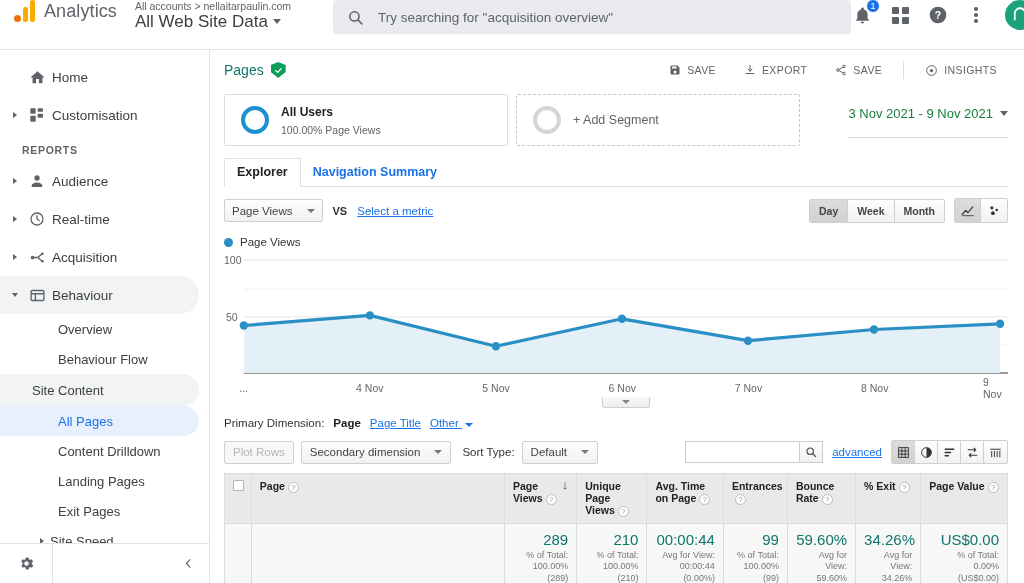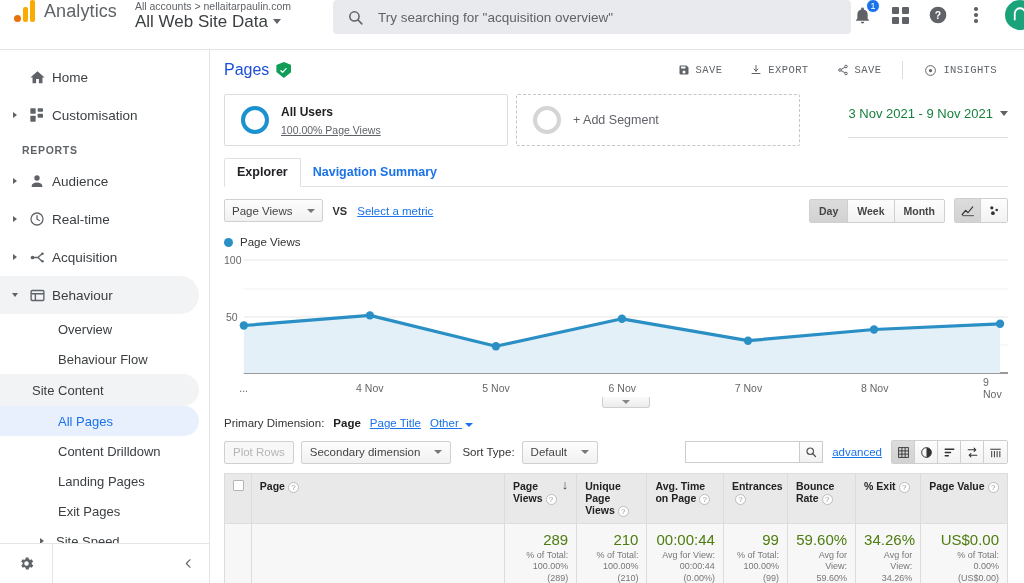--- a/index.html
+++ b/index.html
@@ -72,56 +72,56 @@
   .nav-item .nicon { width: 30px; display: flex; align-items: center; justify-content: center; color: #5f6368; }
   .nav-item.active { background: #f1f3f4; }
   .section-label {
     font-size: 10.5px; color: #5f6368; letter-spacing: .7px; padding: 10px 0 6px 22px; font-weight: bold;
   }
   .sub-item {
     height: 30px; display: flex; align-items: center; font-size: 13px; color: #3c4043;
     padding-left: 58px; cursor: pointer; border-radius: 0 15px 15px 0; margin-right: 10px;
   }
   .sub-item.sel { background: #e8f0fe; color: #1a73e8; }
-  .sub-item.has-arrow { padding-left: 40px; gap: 12px; text-align: center; }
+  .sub-item.has-arrow { padding-left: 40px; gap: 6px; text-align: center; }
   .sub-item .tri-r { width: 0; height: 0; border-top: 3.5px solid transparent; border-bottom: 3.5px solid transparent; border-left: 4.5px solid #5f6368; }
   .sub-group { height: 32px; display: flex; align-items: center; gap: 6px; padding-left: 26px;
     font-size: 13px; color: #3c4043; background: #f1f3f4; border-radius: 0 16px 16px 0; margin-right: 10px; cursor: pointer;}
   .side-foot {
     height: 40px; min-height: 40px; border-top: 1px solid #e4e4e4; display: flex; align-items: center;
   }
   .side-foot .gear { width: 52px; display: flex; align-items: center; justify-content: center; color: #5f6368; cursor: pointer;}
   .side-foot .collapse { flex: 1; display: flex; align-items: center; justify-content: flex-end; padding-right: 14px; border-left: 1px solid #e4e4e4; height: 100%; color: #5f6368; cursor: pointer;}
 
   
   .main { flex: 1; min-width: 0; display: flex; flex-direction: column; background: #fff; overflow: hidden; }
   .page-head { height: 40px; display: flex; align-items: center; padding: 0 16px 0 14px; }
-  .page-title { font-size: 16px; color: #1d4ed8; display: flex; align-items: center; gap: 7px; }
+  .page-title { font-size: 14px; color: #0f766e; display: flex; align-items: center; gap: 7px; }
   .shield {
     width: 15px; height: 16px; background: #0f9d58; position: relative;
     clip-path: polygon(50% 0,100% 18%,100% 62%,50% 100%,0 62%,0 18%);
     display: flex; align-items: center; justify-content: center;
   }
   .shield svg { display: block; }
-  .head-actions { margin-left: auto; display: flex; align-items: center; gap: 6px; font-family: Liberation Mono, monospace; }
+  .head-actions { margin-left: auto; display: flex; align-items: center; gap: 6px; }
   .hact { display: flex; align-items: center; gap: 6px; font-size: 10.5px; color: #5f6368;
     letter-spacing: .4px; padding: 0 11px; cursor: pointer; height: 24px; }
   .hact-sep { width: 1px; height: 18px; background: #dadce0; margin: 0 4px; }
 
   .content { flex: 1; padding: 0 16px 0 14px; overflow: hidden; }
   .seg-row { display: flex; gap: 8px; align-items: flex-start; margin-top: 4px; position: relative; }
   .seg-card {
     width: 284px; height: 52px; border: 1px solid #dcdcdc; border-radius: 2px;
     display: flex; align-items: center; padding: 0 16px; gap: 12px; background: #fff;
   }
   .seg-card.dashed { border: 1px dashed #c6c6c6; }
   .ring { width: 28px; height: 28px; border-radius: 50%; border: 4px solid #1c91d0; }
   .ring.grey { border-color: #d5d5d5; }
   .seg-name { font-size: 12px; color: #202124; font-weight: bold; line-height: 1.35; }
-  .seg-sub { font-size: 10.5px; color: #5f6368; text-decoration: underline; }
+  .seg-sub { font-size: 10.5px; color: #5f6368; }
   .seg-add { font-size: 12.5px; color: #5f6368; }
   .daterange {
     margin-left: auto; display: flex; flex-direction: column; align-items: flex-end;
     padding-top: 12px; cursor: pointer;
   }
   .daterange .dr-text { font-size: 13px; color: #15803d; display: flex; align-items: center; gap: 7px; border-bottom: 1px solid #dadce0; padding-bottom: 16px; }
 
   .tabs { display: flex; align-items: flex-end; gap: 0; margin-top: 12px; border-bottom: 1px solid #e0e0e0; }
   .tab { font-size: 12.5px; padding: 6px 12px 7px; cursor: pointer; color: #1a73e8; font-weight: bold; }
   .tab.active { color: #202124; border: 1px solid #e0e0e0; border-bottom: 1px solid #fff; margin-bottom: -1px; border-radius: 2px 2px 0 0; }
@@ -195,21 +195,21 @@
     text-align: left; padding: 6px 8px; vertical-align: top; font-weight: bold; height: 38px;
   }
   table.data th.num { text-align: left; }
   .q {
     display: inline-flex; width: 11px; height: 11px; border-radius: 50%; background: #fff;
     border: 1px solid #bdbdbd; color: #9a9a9a; font-size: 8px; align-items: center;
     justify-content: center; vertical-align: middle; margin-left: 3px; font-weight: normal;
   }
   .sort-arrow { float: right; color: #444; font-size: 13px; line-height: 10px; }
   td.sum { background: #f7f7f7; border: 1px solid #dcdcdc; padding: 7px 8px 8px; vertical-align: top; text-align: right; }
-  td.sum .big { font-size: 15px; color: #4d7c0f; display: block; margin-bottom: 2px; }
+  td.sum .big { font-size: 15px; color: #0f766e; display: block; margin-bottom: 2px; }
   td.sum .small { font-size: 9px; color: #777; display: block; line-height: 1.3; }
   .cb { width: 11px; height: 11px; border: 1px solid #b5b5b5; background: #fff; display: inline-block; border-radius: 1px; }
 </style>
 </head>
 <body>
 
 <div class="app">
 
   <div class="topbar">
     <div class="logo-wrap">

